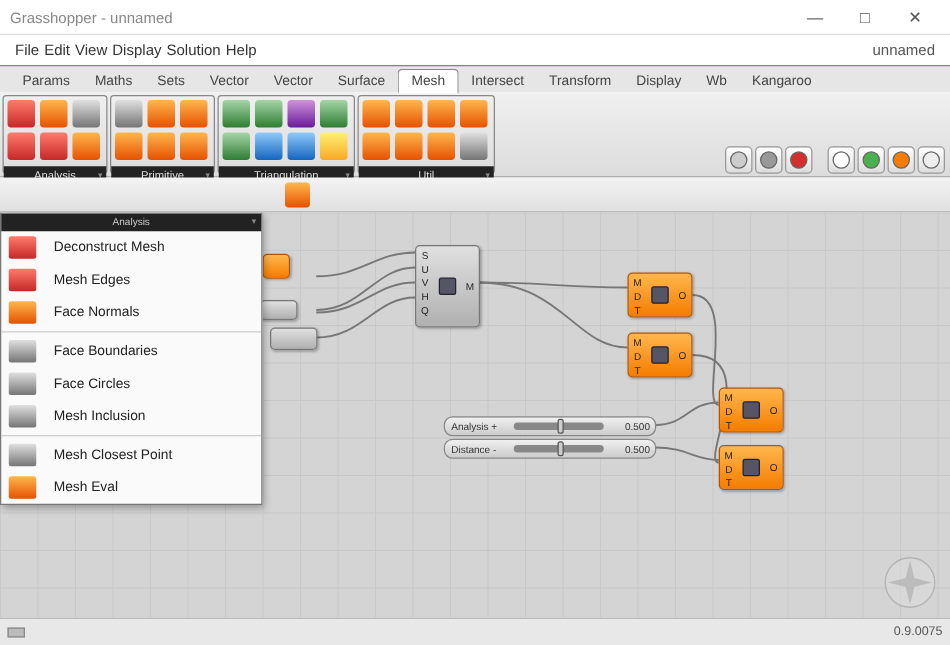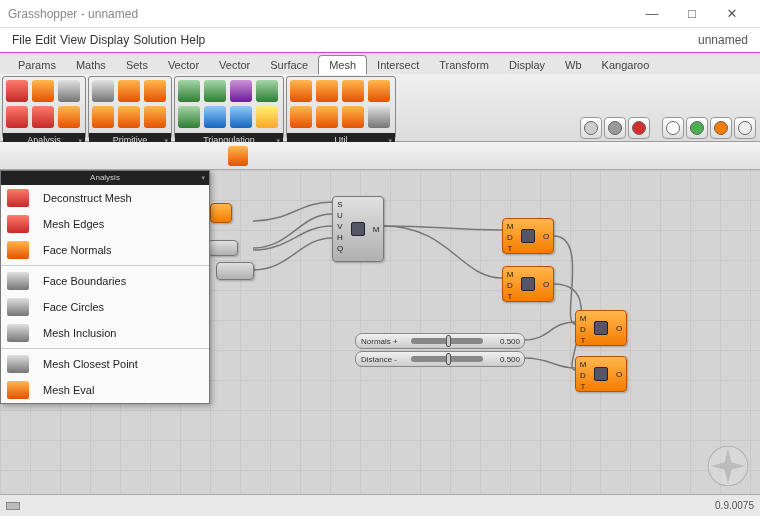--- a/index.html
+++ b/index.html
@@ -315,21 +315,21 @@
       </div>
     <div class="body">
         <div class="chip"></div>
       </div>
     <div class="labels" style="justify-content:center;">
         <span>O</span>
       </div>
   </div>
 
   <div class="slider-comp" style="left:355px;top:163px;">
-    <span class="lbl">Normals +</span>
+    <span class="lbl">Analysis +</span>
       <div class="track">
         <div class="thumb"></div>
       </div>
       <span class="val">0.500</span>
   </div>
   <div class="slider-comp" style="left:355px;top:181px;">
     <span class="lbl">Distance -</span>
       <div class="track">
         <div class="thumb"></div>
       </div>

